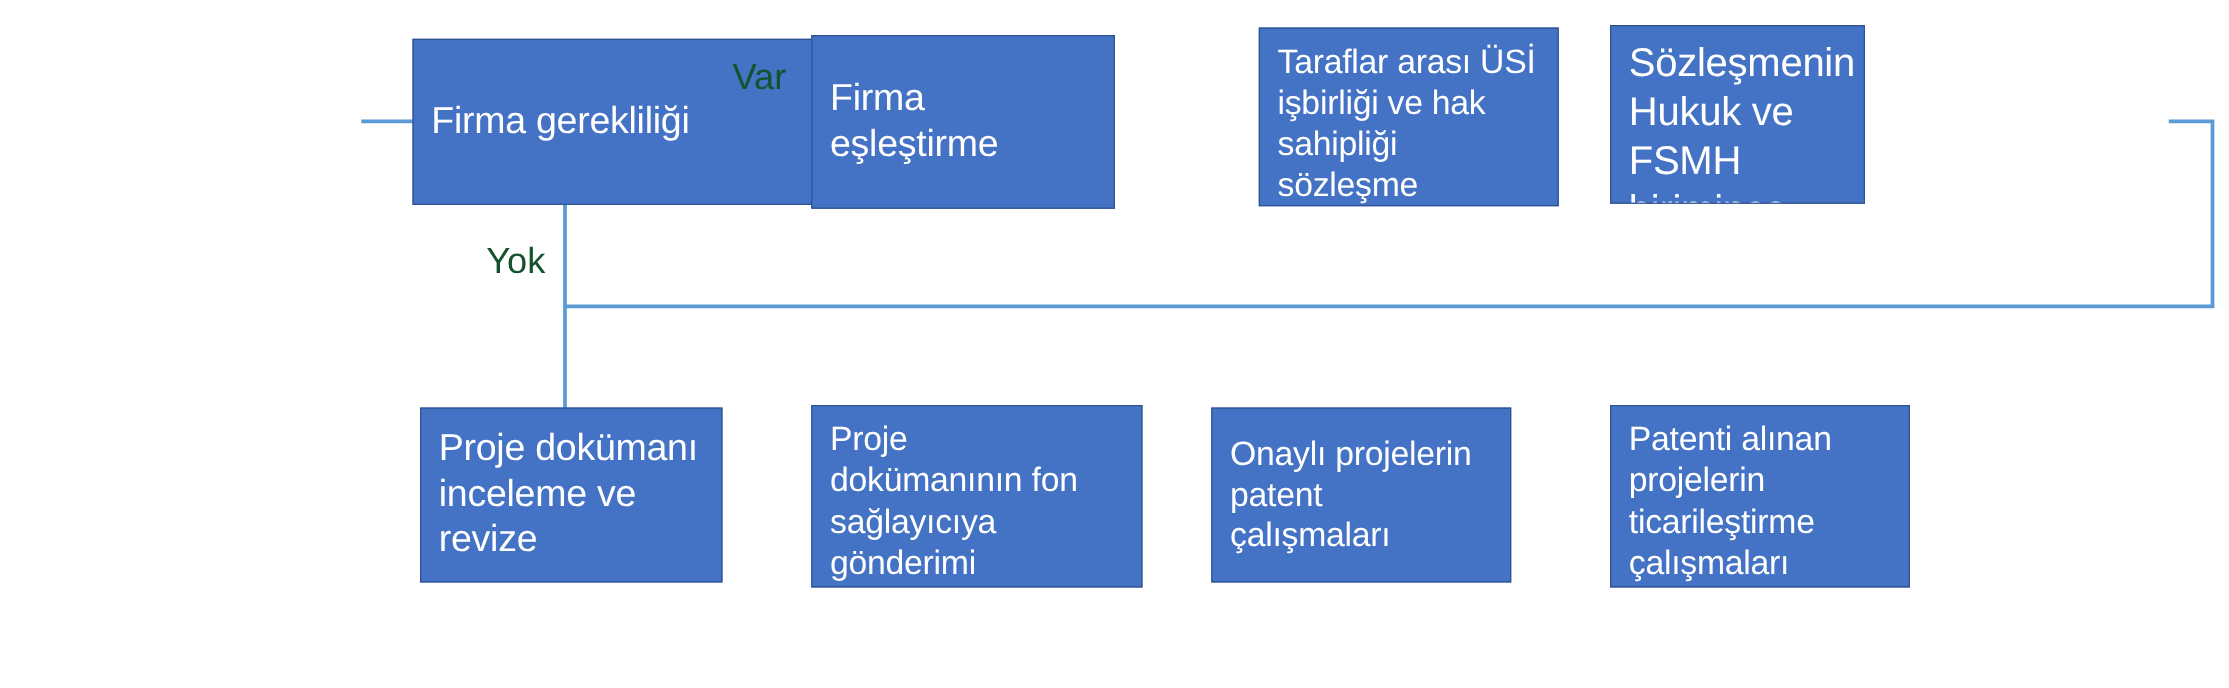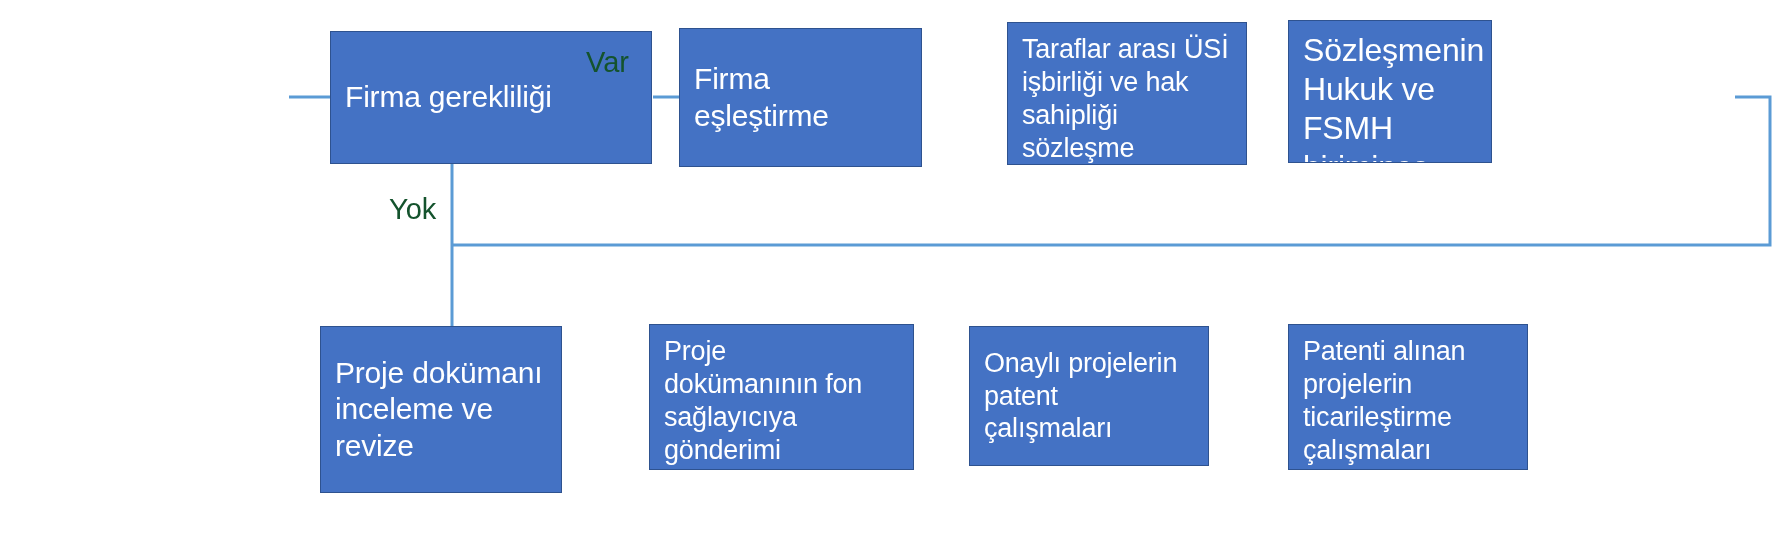--- a/index.html
+++ b/index.html
@@ -81,34 +81,34 @@
     <line x1="653" y1="453" x2="735" y2="453" stroke="#5B9BD5" stroke-width="3" marker-end="url(#arrowhead)"></line>
 
     <line x1="1017" y1="453" x2="1098" y2="453" stroke="#5B9BD5" stroke-width="3" marker-end="url(#arrowhead)"></line>
 
     <line x1="1379" y1="453" x2="1461" y2="453" stroke="#5B9BD5" stroke-width="3" marker-end="url(#arrowhead)"></line>
   </svg>
 
 
   <div class="node" style="left:330px; top:31px; width:322px; height:133px;">Firma gerekliliği</div>
 
-  <div class="node" style="left:649px; top:28px; width:243px; height:139px;margin-left:30px;">Firma
+  <div class="node" style="left:649px; top:28px; width:243px; height:139px;">Firma
 eşleştirme</div>
 
   <div class="node top-pad" style="left:1007px; top:22px; width:240px; height:143px; font-size:27px;">Taraflar arası ÜSİ
 işbirliği ve hak
 sahipliği sözleşme
 imzası</div>
 
   <div class="node top-pad" style="left:1288px; top:20px; width:204px; height:143px; font-size:32px;">Sözleşmenin
 Hukuk ve FSMH
 birimince
 incelenmesi</div>
 
-  <div class="node" style="left:320px; top:326px; width:242px; height:167px;">Proje dokümanı
+  <div class="node" style="left:336px; top:326px; width:242px; height:140px;">Proje dokümanı
 inceleme ve
 revize</div>
 
   <div class="node top-pad" style="left:649px; top:324px; width:265px; height:146px; font-size:27px;">Proje
 dokümanının fon
 sağlayıcıya
 gönderimi</div>
 
   <div class="node" style="left:969px; top:326px; width:240px; height:140px; font-size:27px;">Onaylı projelerin
 patent

